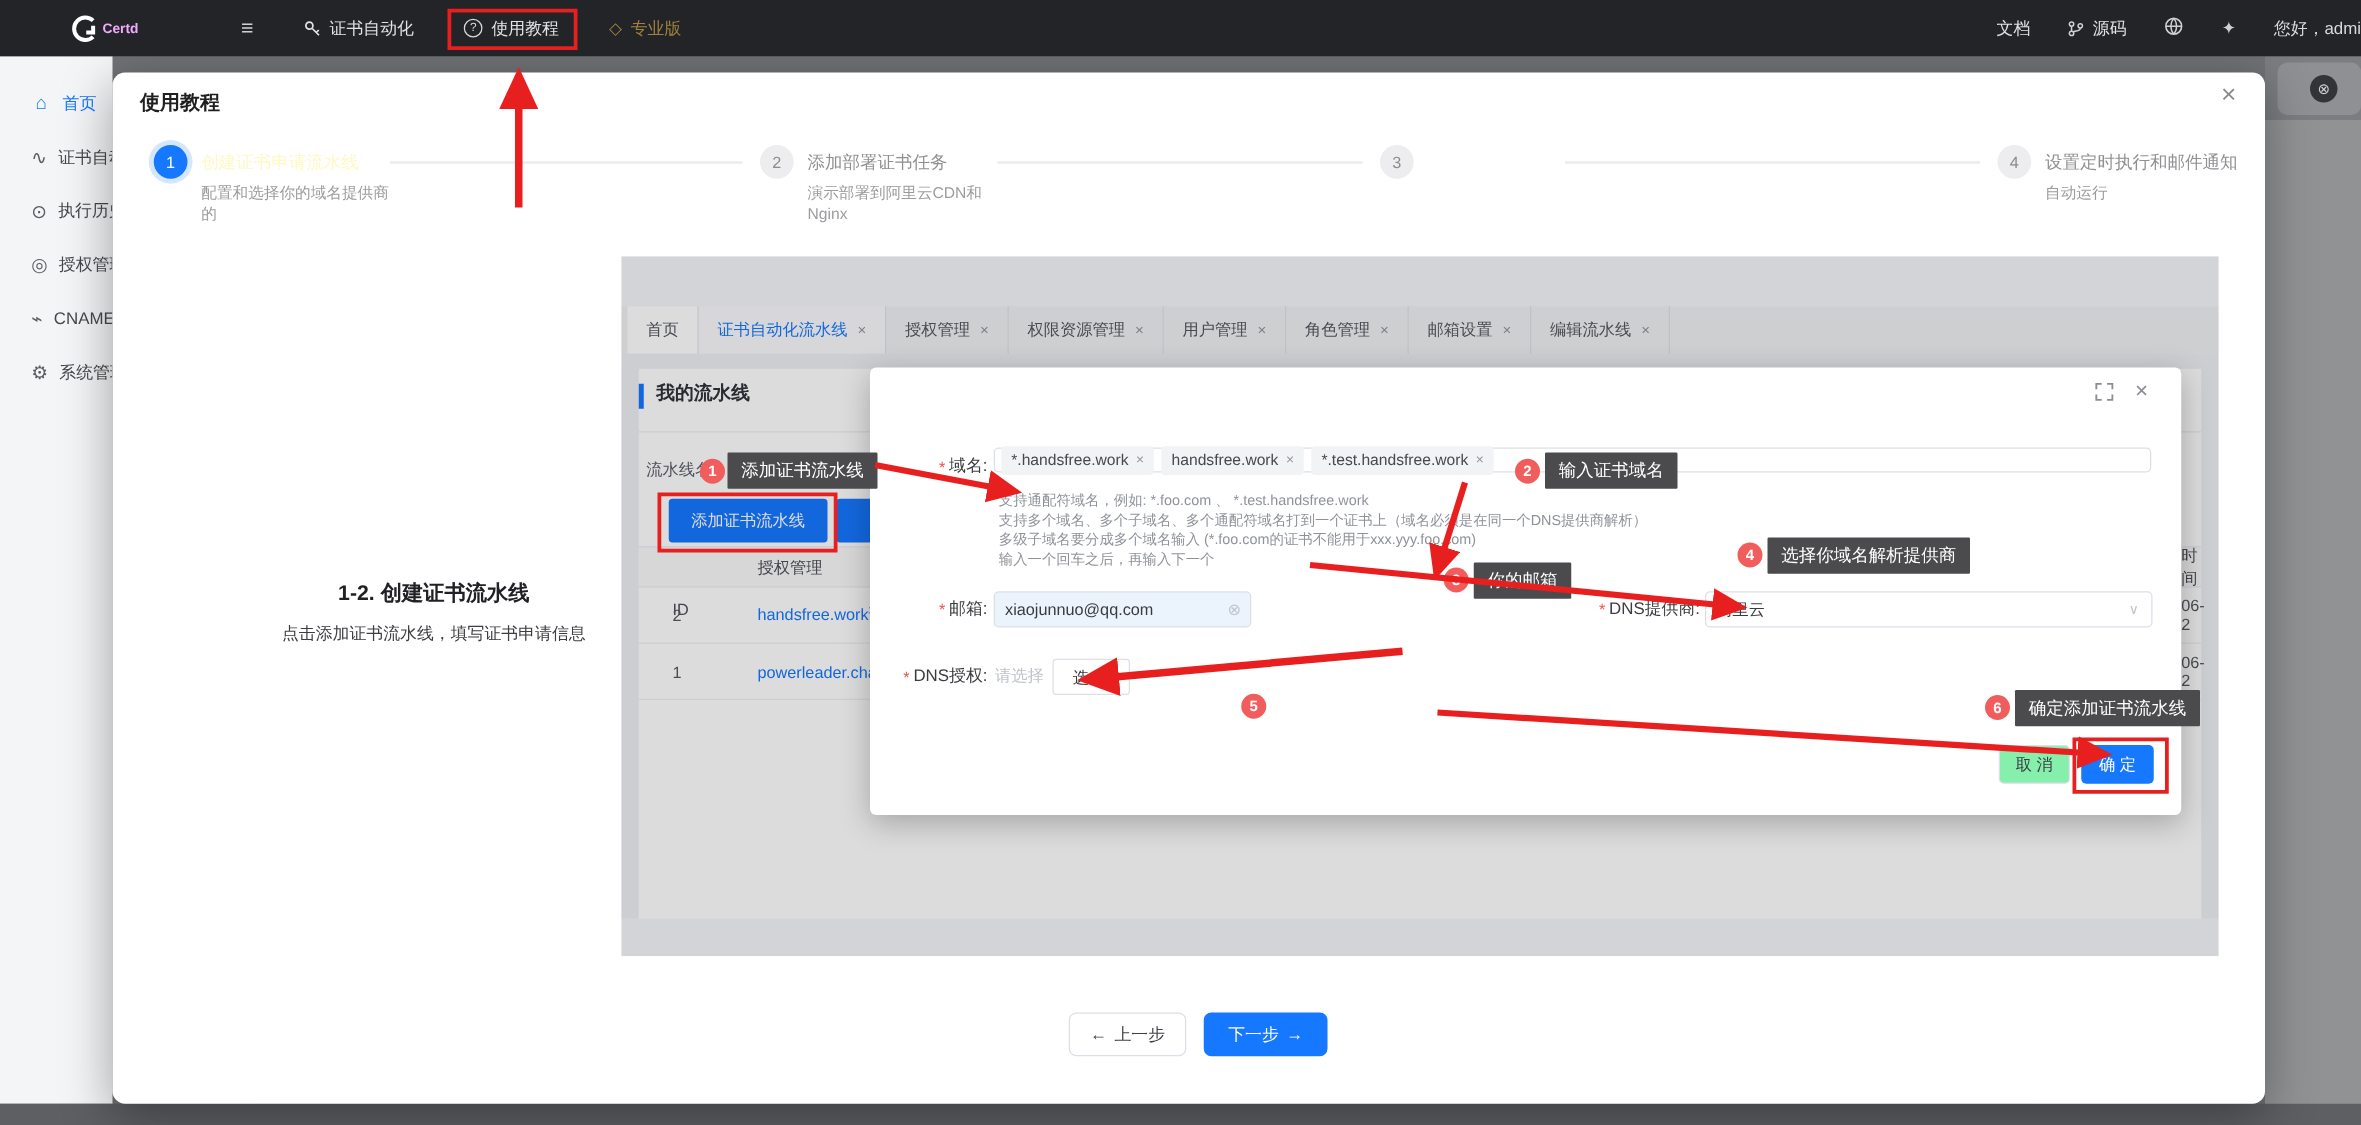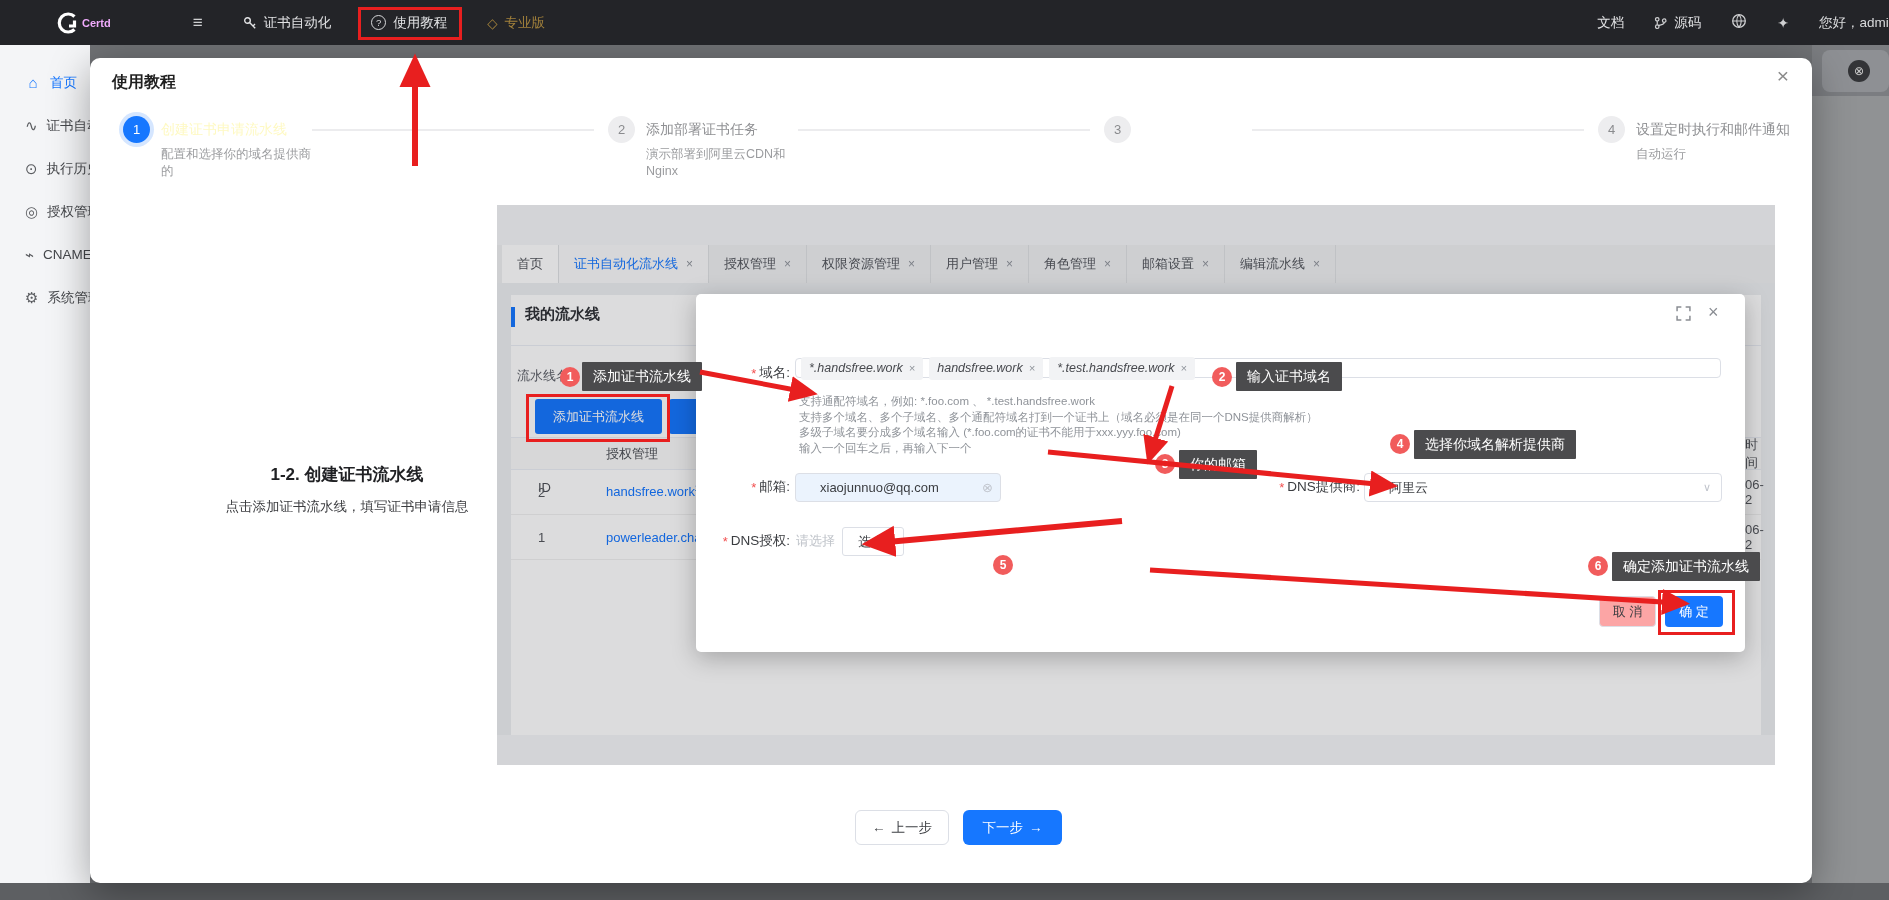--- a/index.html
+++ b/index.html
@@ -88,27 +88,27 @@
   .in-mask{position:absolute;left:0;top:0;width:1278px;height:560px;background:rgba(10,10,12,.14);}
 
   
   .dlg{position:absolute;left:199px;top:89px;width:1049px;height:358px;background:#fff;border-radius:5px;
     box-shadow:0 6px 24px rgba(0,0,0,.25);}
   .d-ico{position:absolute;top:12px;cursor:pointer;color:#8a8d93;}
   .flabel{position:absolute;height:30px;display:flex;align-items:center;justify-content:flex-end;
     font-size:13.5px;color:#3a3c40;white-space:nowrap;}
   .req{color:#f25050;margin-right:3px;font-size:13px;}
   .dom-input{position:absolute;left:99px;top:64px;width:926px;height:20px;border:1px solid #dcdfe6;
-    border-radius:4px;display:flex;align-items:center;gap:6px;padding:0 5px;cursor:text;font-style:italic;}
+    border-radius:4px;display:flex;align-items:center;gap:6px;padding:0 5px;cursor:text;}
   .dtag{background:#f2f3f5;border-radius:3px;height:23px;display:flex;align-items:center;gap:6px;
     padding:0 8px;font-size:12.5px;color:#47494e;white-space:nowrap;}
   .dtag .x{color:#8f949b;font-size:11px;cursor:pointer;}
   .dhelp{position:absolute;left:103px;top:100px;font-size:11.5px;color:#8f9399;line-height:15.5px;white-space:nowrap;}
   .inp{position:absolute;border:1px solid #dcdfe6;border-radius:4px;font-size:13px;color:#3a3c40;
-    display:flex;align-items:center;padding:0 24px;cursor:text;}
+    display:flex;align-items:center;padding:0 8px;cursor:text;}
   .d-foot-btn{position:absolute;top:302px;height:31px;border-radius:4px;font-size:13px;display:flex;
     align-items:center;justify-content:center;cursor:pointer;}
 
   
   .redbox{position:absolute;border:3px solid #e81f1f;z-index:27;pointer-events:none;}
   .badge{position:absolute;width:20px;height:20px;border-radius:50%;background:#f15c5c;color:#fff;
     font-size:12px;font-weight:bold;display:flex;align-items:center;justify-content:center;z-index:28;}
   .tip{position:absolute;height:29px;line-height:29px;background:#4b4b4d;color:#fff;font-size:14px;
     padding:0 11px;white-space:nowrap;z-index:28;border-radius:1px;}
   .arrows{position:absolute;left:0;top:0;width:1889px;height:900px;z-index:30;pointer-events:none;}
@@ -310,21 +310,21 @@
         <span style="position:absolute;right:10px;color:#c0c4cc;font-size:11px;">∨</span>
       </div>
 
       <div class="flabel" style="left:0;top:232px;width:94px;">
         <span class="req">*</span>
         <span>DNS授权:</span>
       </div>
       <div style="position:absolute;left:100px;top:232px;height:30px;display:flex;align-items:center;font-size:13px;color:#bfc3c9;">请选择</div>
       <button style="position:absolute;left:146px;top:233px;width:62px;height:29px;background:#fff;border:1px solid #dcdfe6;border-radius:3px;font-size:13px;color:#3a3c40;cursor:pointer;">选 择</button>
 
-      <button class="d-foot-btn" style="left:903px;width:57px;background:#fca5a5;border:1px solid #dcdfe6;color:#3a3c40;">取 消</button>
+      <button class="d-foot-btn" style="left:903px;width:57px;background:#86efac;border:1px solid #dcdfe6;color:#3a3c40;">取 消</button>
       <button class="d-foot-btn" style="left:969px;width:58px;background:#1677ff;border:none;color:#fff;">确 定</button>
     </div>
   </div>
 
   <div class="badge" style="left:560px;top:367px;">1</div>
   <div class="tip" style="left:582px;top:362px;">添加证书流水线</div>
   <div class="badge" style="left:1212px;top:367px;">2</div>
   <div class="tip" style="left:1236px;top:362px;">输入证书域名</div>
   <div class="badge" style="left:1155px;top:454px;">3</div>
   <div class="tip" style="left:1179px;top:450px;">你的邮箱</div>

